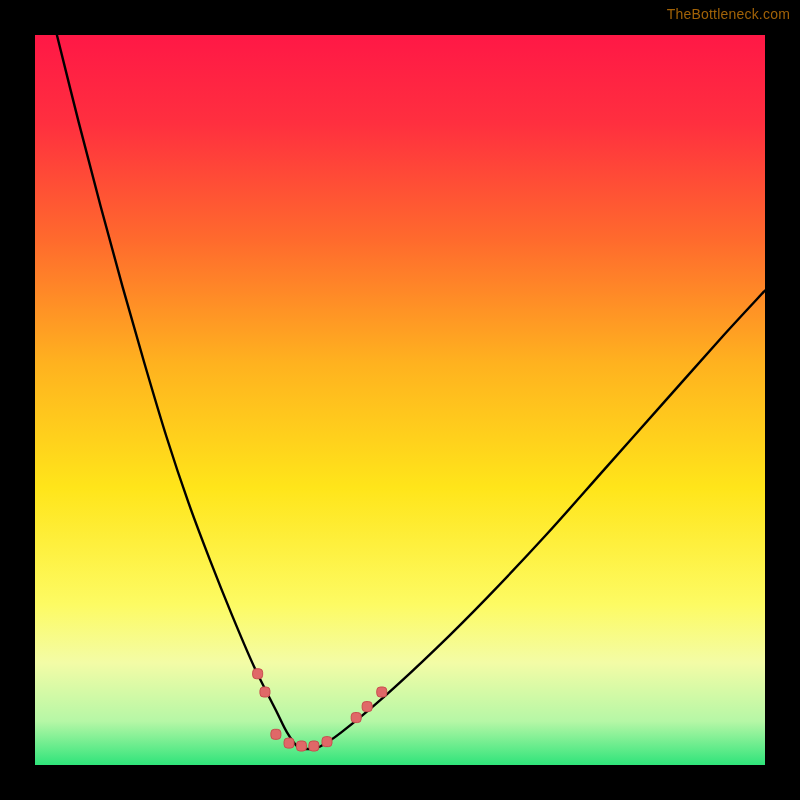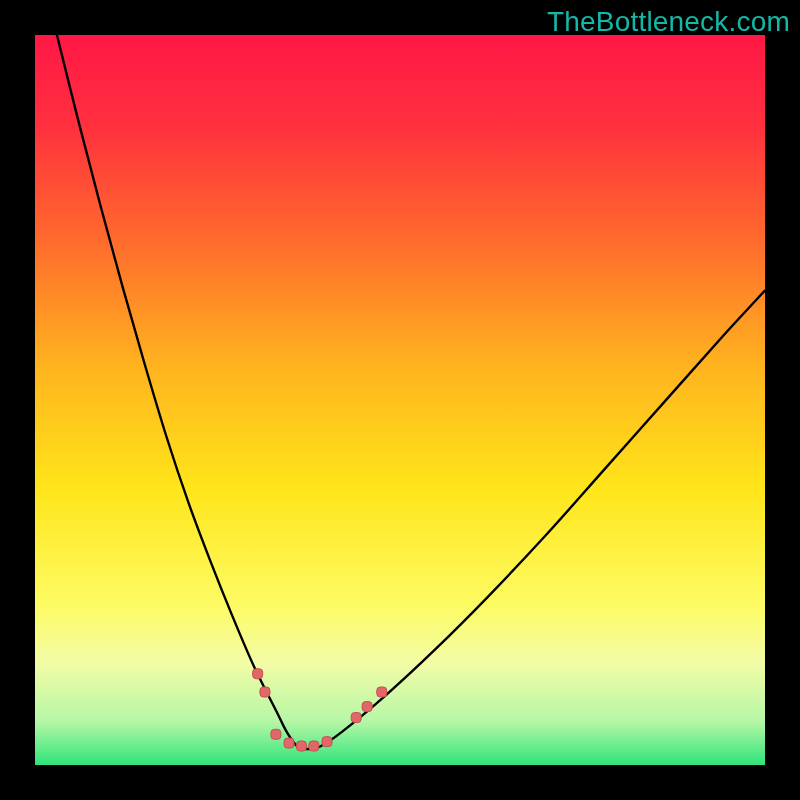--- a/index.html
+++ b/index.html
@@ -28,22 +28,22 @@
     overflow: hidden;
   }
   .gradient-bg {
     position: absolute;
     inset: 0;
   }
   .watermark {
     position: absolute;
     top: 6px;
     right: 10px;
-    color: #14b8a6;
-    font-size: 28px;
+    color: #a16207;
+    font-size: 14px;
     font-weight: 500;
     letter-spacing: 0.2px;
   }
   svg.overlay {
     position: absolute;
     inset: 0;
   }
 </style>
 </head>
 <body>

